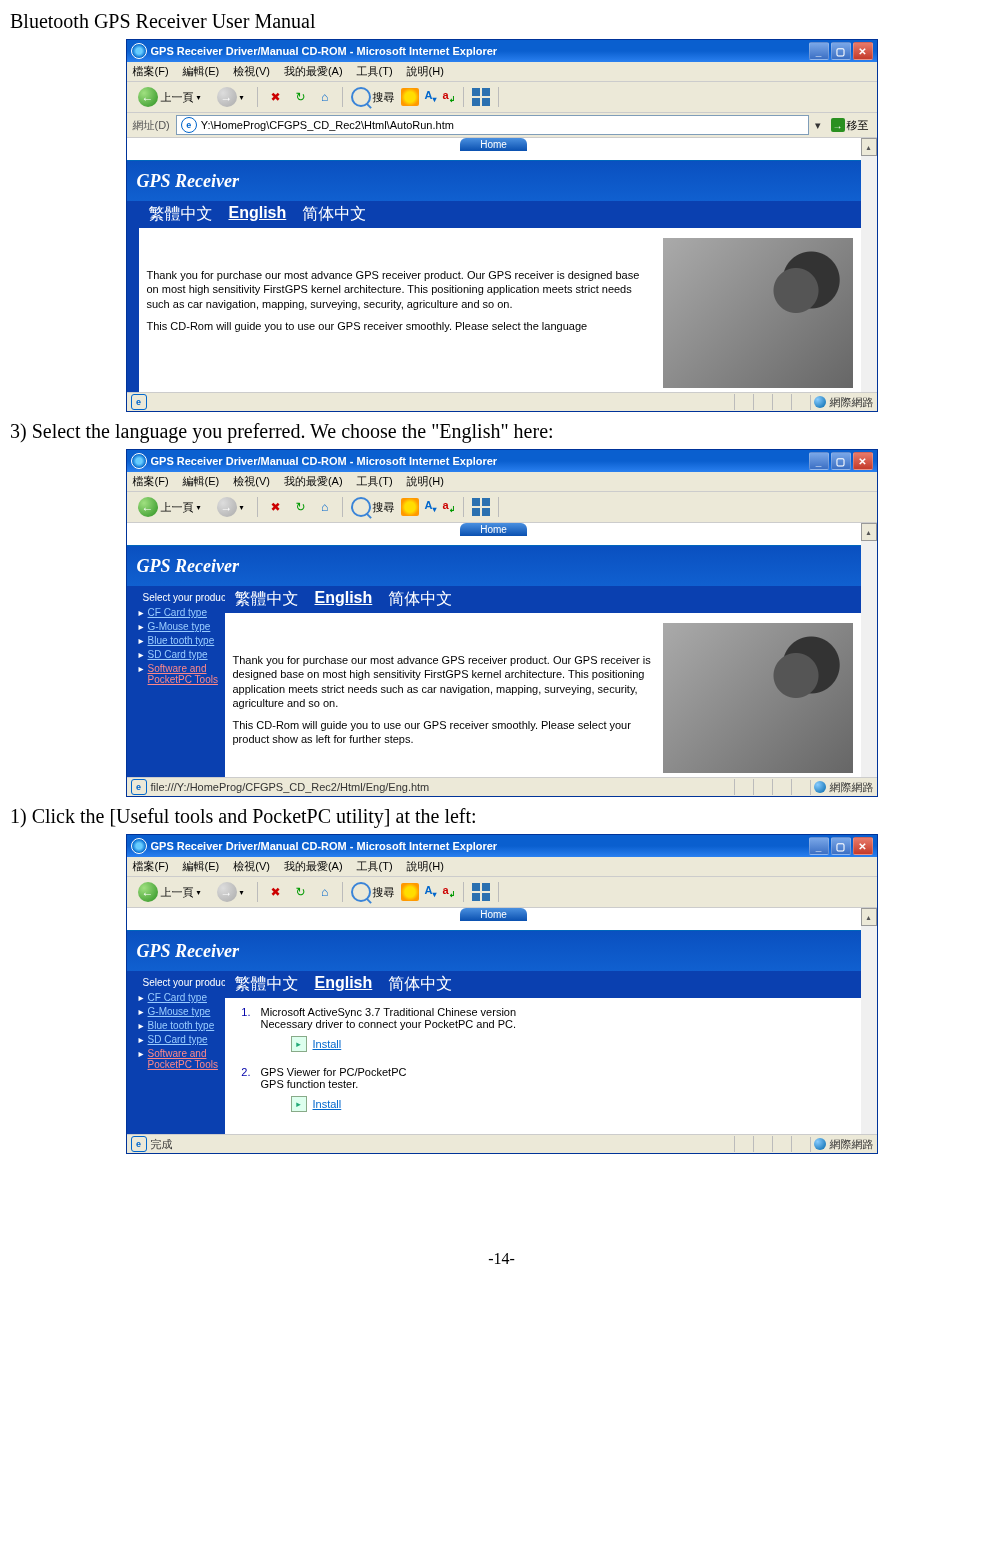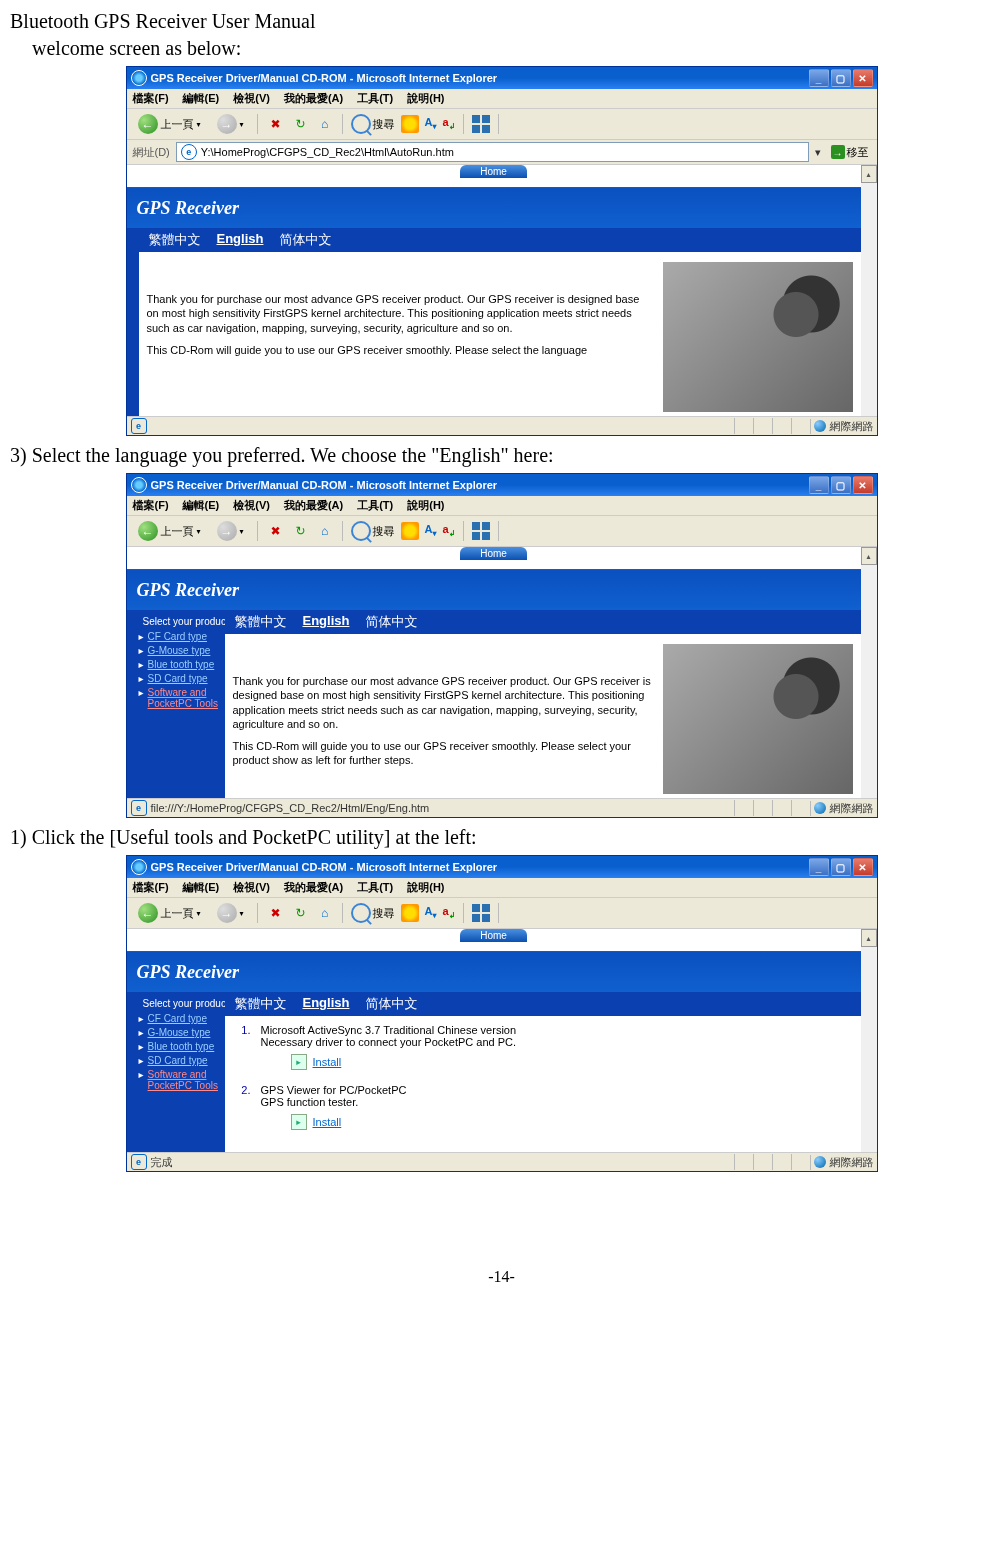--- a/index.html
+++ b/index.html
@@ -53,21 +53,20 @@
     color: #fff; font-size: 10px; font-weight: bold;
   }
   .winbtn.close { background: linear-gradient(to bottom, #e87a6a, #c43b2b); }
 
   .menubar {
     background: #ece9d8;
     border-bottom: 1px solid #ccc;
     padding: 2px 6px;
     display: flex;
     gap: 14px;
-    font-weight: bold;
   }
   .menubar span { color: #000; }
 
   .toolbar {
     background: #ece9d8;
     border-bottom: 1px solid #ccc;
     padding: 3px 6px;
     display: flex;
     align-items: center;
     gap: 6px;
@@ -178,21 +177,21 @@
     font-size: 18px;
     padding: 6px 10px;
     height: 28px;
     display: flex; align-items: center;
   }
 
   .lang-bar {
     background: #0a40b0;
     color: #fff;
     padding: 3px 10px;
-    font-size: 13px;
+    font-size: 16px;
     display: flex; gap: 16px;
     margin-left: 90px;
   }
   .lang-bar span { color: #fff; }
   .lang-bar .eng { font-weight: bold; text-decoration: underline; }
 
   .main-row { display: flex; }
   .sidebar {
     width: 90px;
     background: #0a40b0;
@@ -288,21 +287,20 @@
     width: 12px; height: 12px; border-radius: 50%;
     background: radial-gradient(circle at 30% 30%, #8cf, #06a);
   }
 </style>
 </head>
 <body>
 
 <div class="doc-title">Bluetooth GPS Receiver User Manual</div>
 
 <div class="step step2">
-  <div class="indent">welcome screen as below:</div>
 </div>
 
 <div class="ie-window">
   <div class="titlebar">
     <div class="ie-logo"></div>
     <span>GPS Receiver Driver/Manual CD-ROM - Microsoft Internet Explorer</span>
     <div class="winbtns">
       <div class="winbtn">_</div>
       <div class="winbtn">▢</div>
       <div class="winbtn close">✕</div>

